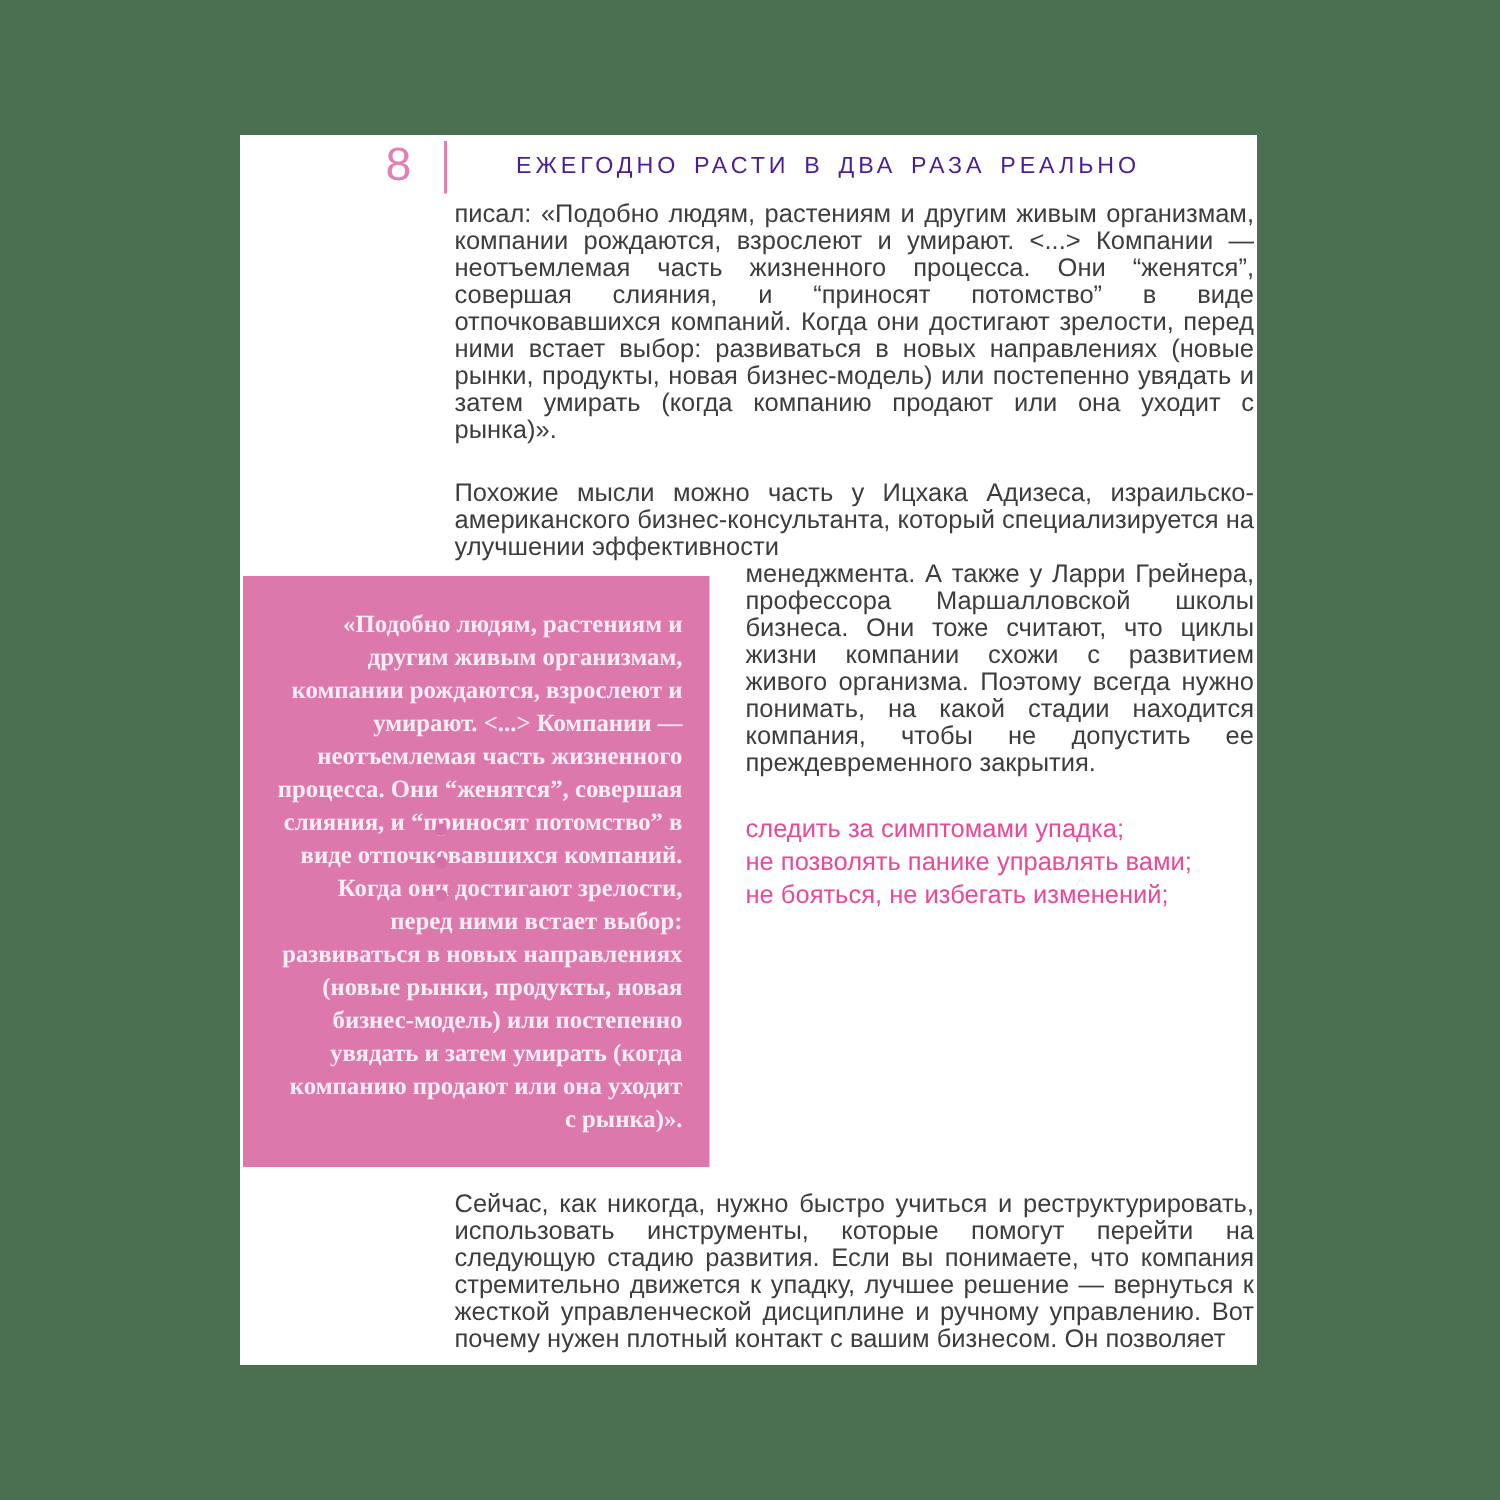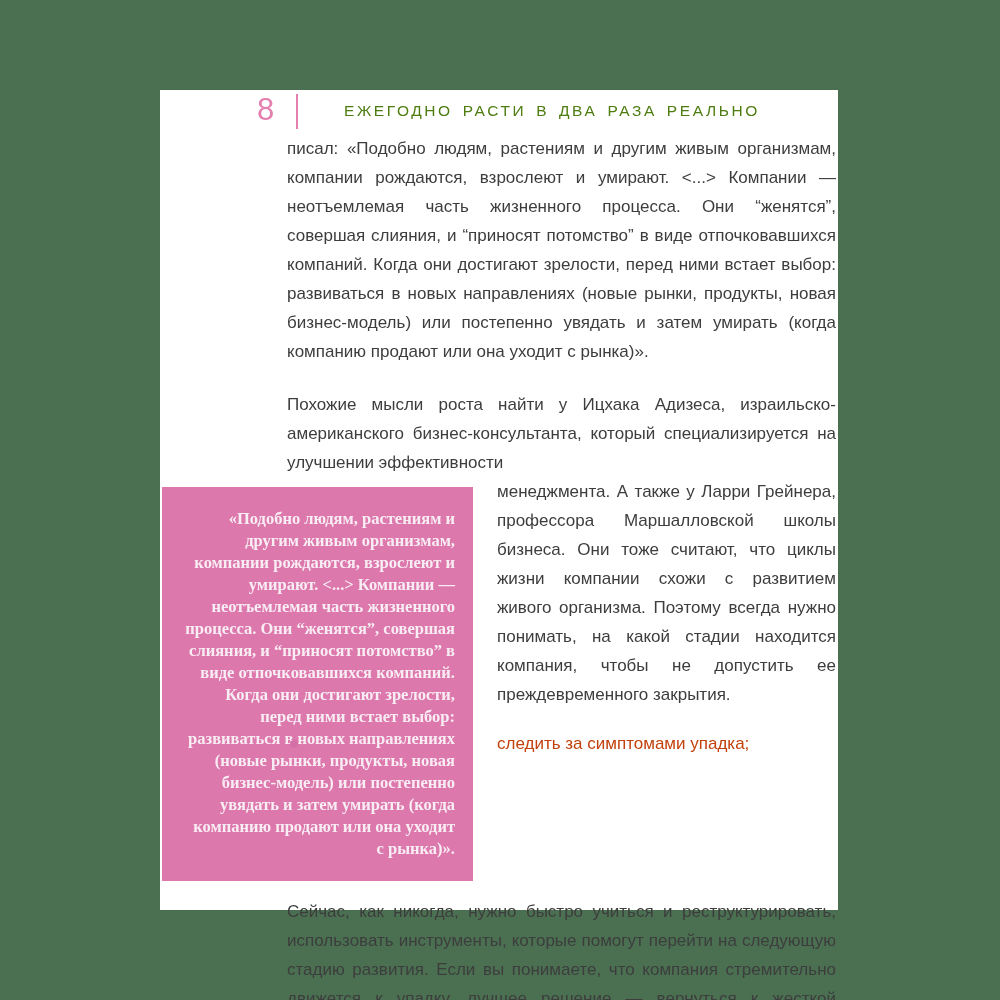--- a/index.html
+++ b/index.html
@@ -44,35 +44,35 @@
     height: 35px;
     background: #e57fb0;
   }
   .head-title {
     position: absolute;
     left: 184px;
     top: 12px;
     font-size: 15.5px;
     letter-spacing: 2.6px;
     word-spacing: 3px;
-    color: #4d7c0f;
+    color: #4c1d95;
     white-space: nowrap;
   }
   
   .content {
     position: absolute;
     left: 127px;
     top: 44px;
     width: 549px;
     color: #3d3d3d;
   }
   .content p {
-    margin: 0 0 24px 0;
+    margin: 0 0 24px 16px;
     font-size: 17px;
-    line-height: 29px;
+    line-height: 18px;
     text-align: justify;
   }
   .content p.no-gap-bottom { margin-bottom: 0; }
   .content p.no-gap-top { margin-top: 0; }
   
   .quote-box {
     float: left;
     box-sizing: border-box;
     width: 311px;
     margin: 10px 24px 16px -125px;
@@ -90,21 +90,21 @@
     list-style: none;
     margin: 0 0 20px 0;
     padding: 0;
   }
   .principles li {
     position: relative;
     padding-left: 30px;
     font-size: 17px;
     line-height: 21.8px;
     text-align: justify;
-    color: #c2410c;
+    color: #ec4899;
   }
   .principles li::before {
     content: "";
     position: absolute;
     left: 3px;
     top: 7px;
     width: 8px;
     height: 8px;
     border-radius: 50%;
     background: #d66fa7;
@@ -119,27 +119,29 @@
   <div class="running-head">
     <div class="page-number">8</div>
     <div class="head-divider"></div>
     <div class="head-title">ЕЖЕГОДНО РАСТИ В ДВА РАЗА РЕАЛЬНО</div>
   </div>
 
   <div class="content">
 
     <p>писал: «Подобно людям, растениям и другим живым организмам, компании рождаются, взрослеют и умирают. &lt;...&gt; Компании — неотъемлемая часть жизненного процесса. Они “женятся”, совершая слияния, и “приносят потомство” в виде отпочковавшихся компаний. Когда они достигают зрелости, перед ними встает выбор: развиваться в новых направлениях (новые рынки, продукты, новая бизнес-модель) или постепенно увядать и затем умирать (когда компанию продают или она уходит с рынка)».</p>
 
-    <p class="no-gap-bottom">Похожие мысли роста найти у Ицхака Адизеса, израильско-американского бизнес-консультанта, который специализируется на улучшении эффективности</p>
+    <p class="no-gap-bottom">Похожие мысли можно часть у Ицхака Адизеса, израильско-американского бизнес-консультанта, который специализируется на улучшении эффективности</p>
 
     <div class="quote-box">«Подобно людям, растениям и другим живым организмам, компании рождаются, взрослеют и умирают. &lt;...&gt; Компании — неотъемлемая часть жизненного процесса. Они “женятся”, совершая слияния, и “приносят потомство” в виде отпочковавшихся компаний. Когда они достигают зрелости, перед ними встает выбор: развиваться в новых направлениях (новые рынки, продукты, новая бизнес-модель) или постепенно увядать и затем умирать (когда компанию продают или она уходит с рынка)».</div>
 
     <p class="no-gap-top">менеджмента. А также у Ларри Грейнера, профессора Маршалловской школы бизнеса. Они тоже считают, что циклы жизни компании схожи с развитием живого организма. Поэтому всегда нужно понимать, на какой стадии находится компания, чтобы не допустить ее преждевременного закрытия.</p>
 
 
     <ul class="principles">
       <li>следить за симптомами упадка;</li>
+      <li>не позволять панике управлять вами;</li>
+      <li>не бояться, не избегать изменений;</li>
     </ul>
 
     <p class="clear-para">Сейчас, как никогда, нужно быстро учиться и реструктурировать, использовать инструменты, которые помогут перейти на следующую стадию развития. Если вы понимаете, что компания стремительно движется к упадку, лучшее решение — вернуться к жесткой управленческой дисциплине и ручному управлению. Вот почему нужен плотный контакт с вашим бизнесом. Он позволяет</p>
 
   </div>
 </div>
 
 </body></html>

